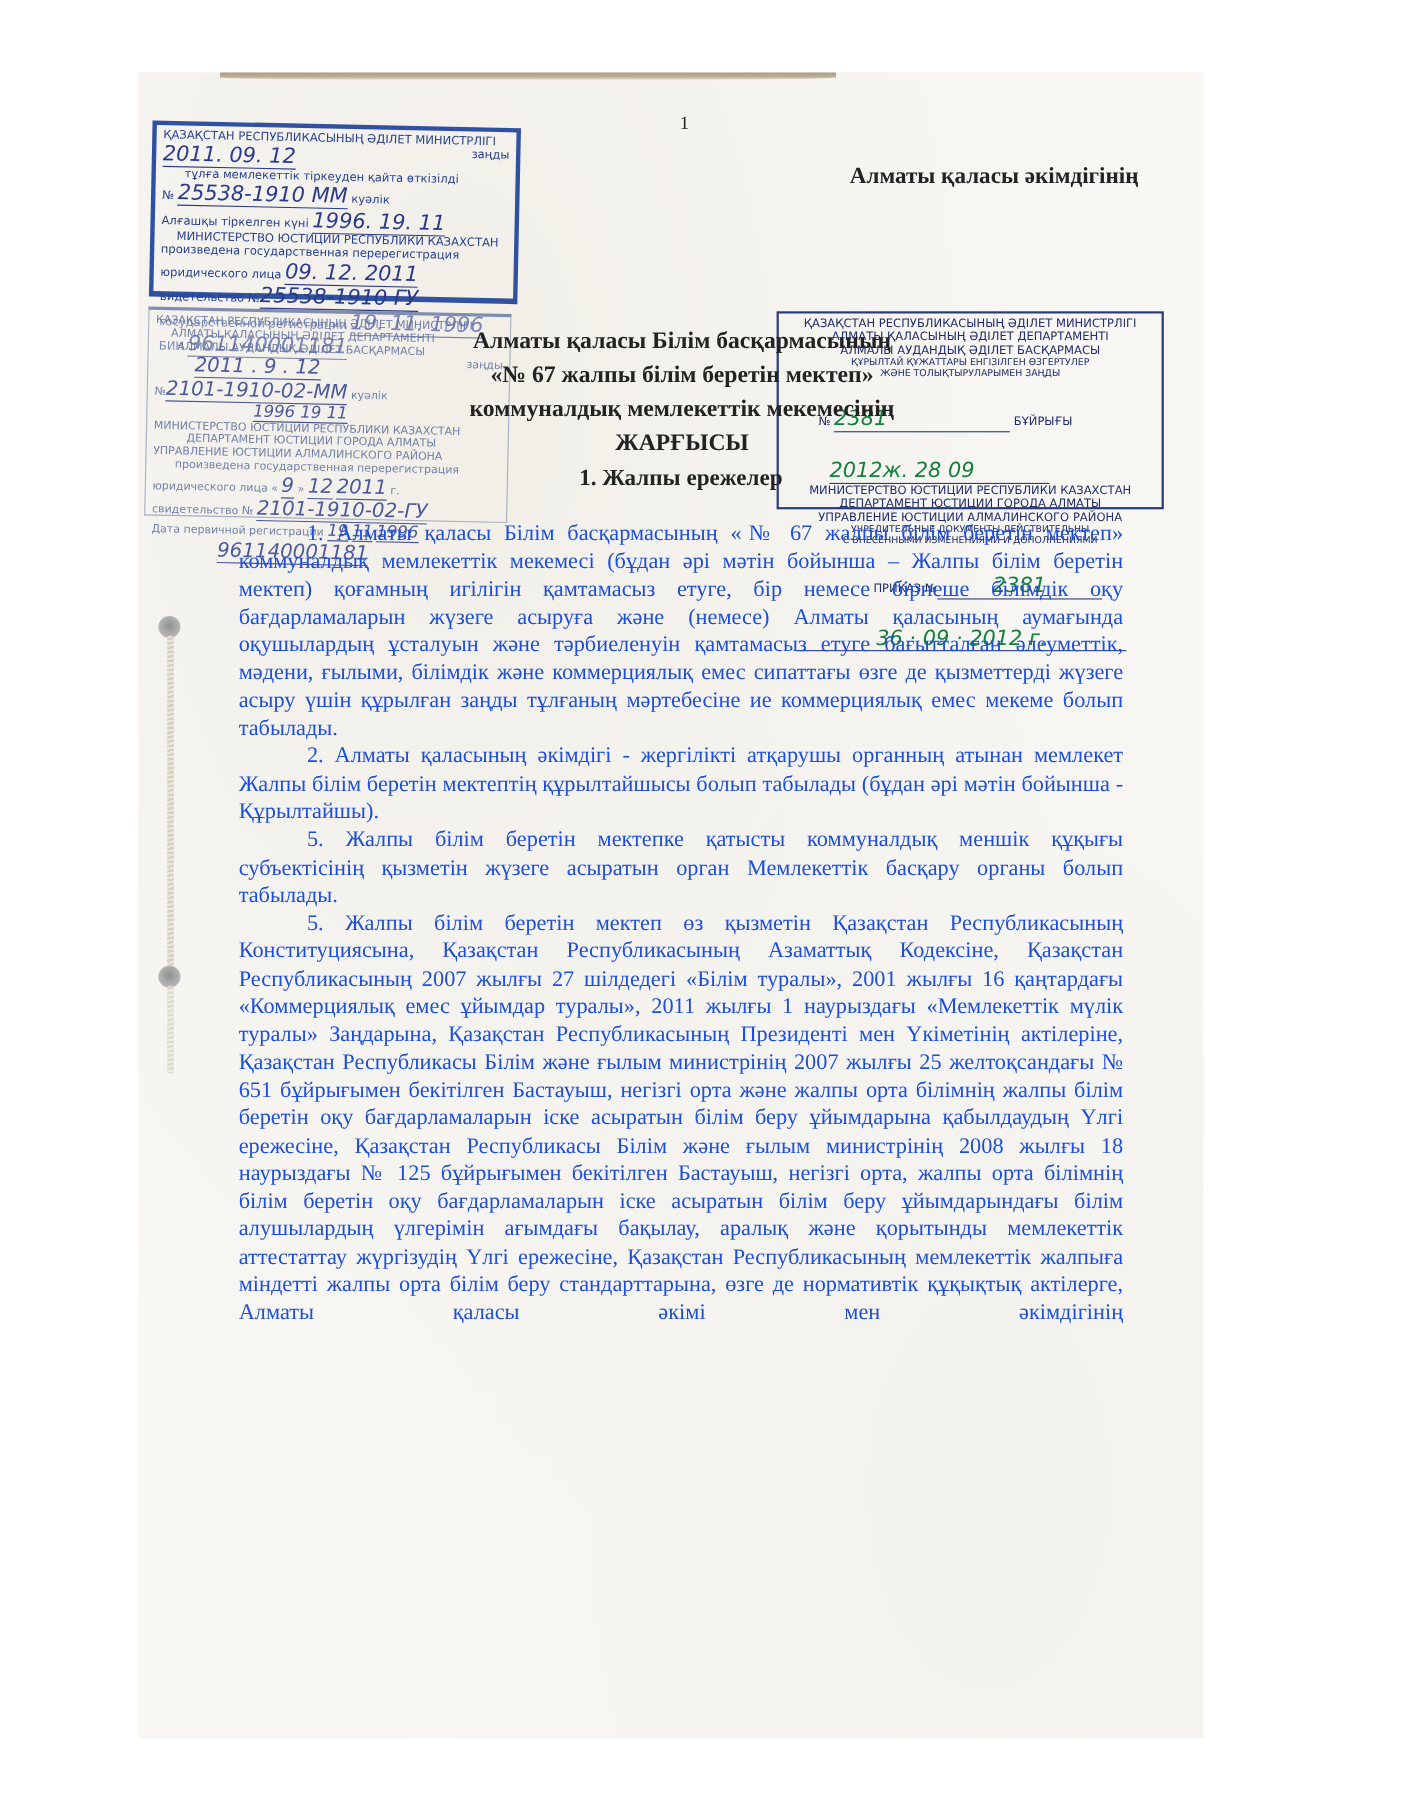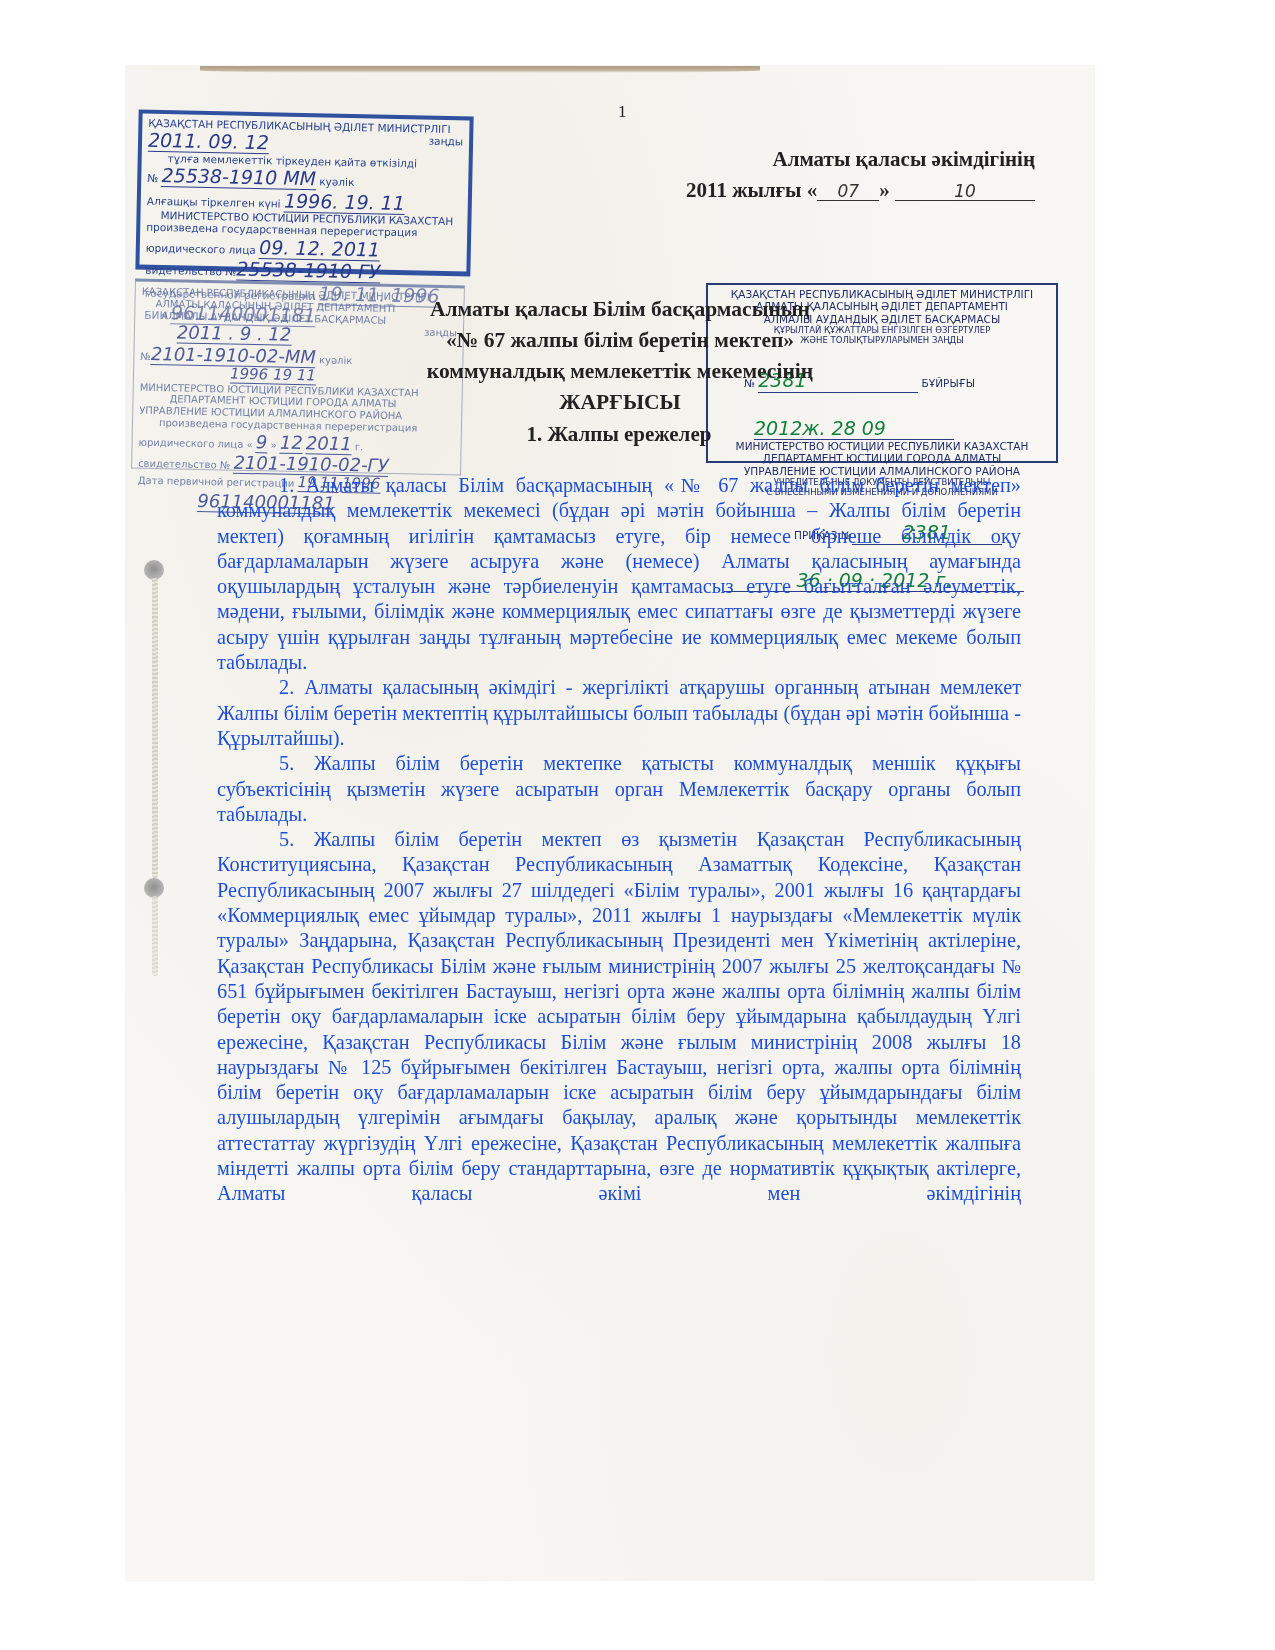--- a/index.html
+++ b/index.html
@@ -94,23 +94,20 @@
   <div class="hole" style="top:0px;"></div>
   <div class="thread" style="top:18px;height:300px;"></div>
   <div class="hole" style="top:318px;"></div>
   <div class="thread" style="top:336px;height:80px;opacity:.7;"></div>
 </div>
 
 <div class="page-number">1</div>
 
 <div class="approval">
   <div class="line">Алматы қаласы әкімдігінің</div>
-  <div class="line">
-    <span>2011 жылғы «</span><span class="hand" style="width:62px;">07</span><span>»</span>&nbsp;<span class="hand" style="width:140px;">10</span>
-  </div>
 </div>
 
 <div class="stamp stamp1">
   <div class="ln">ҚАЗАҚСТАН РЕСПУБЛИКАСЫНЫҢ ӘДІЛЕТ МИНИСТРЛІГІ</div>
   <div class="ln"><span class="hw">2011. 09. 12</span> <span style="float:right;text-transform:lowercase">заңды</span></div>
   <div class="ln" style="padding-left:20px;text-transform:none">тұлға мемлекеттік тіркеуден қайта өткізілді</div>
   <div class="ln">№ <span class="hw">25538-1910 ММ</span> <span style="text-transform:none">куәлік</span></div>
   <div class="ln" style="text-transform:none"><span>Алғашқы тіркелген күні</span> <span class="hw">1996. 19. 11</span></div>
   <div class="ln" style="padding-left:14px">МИНИСТЕРСТВО ЮСТИЦИИ РЕСПУБЛИКИ КАЗАХСТАН</div>
   <div class="ln" style="text-transform:none">произведена государственная перерегистрация</div>

